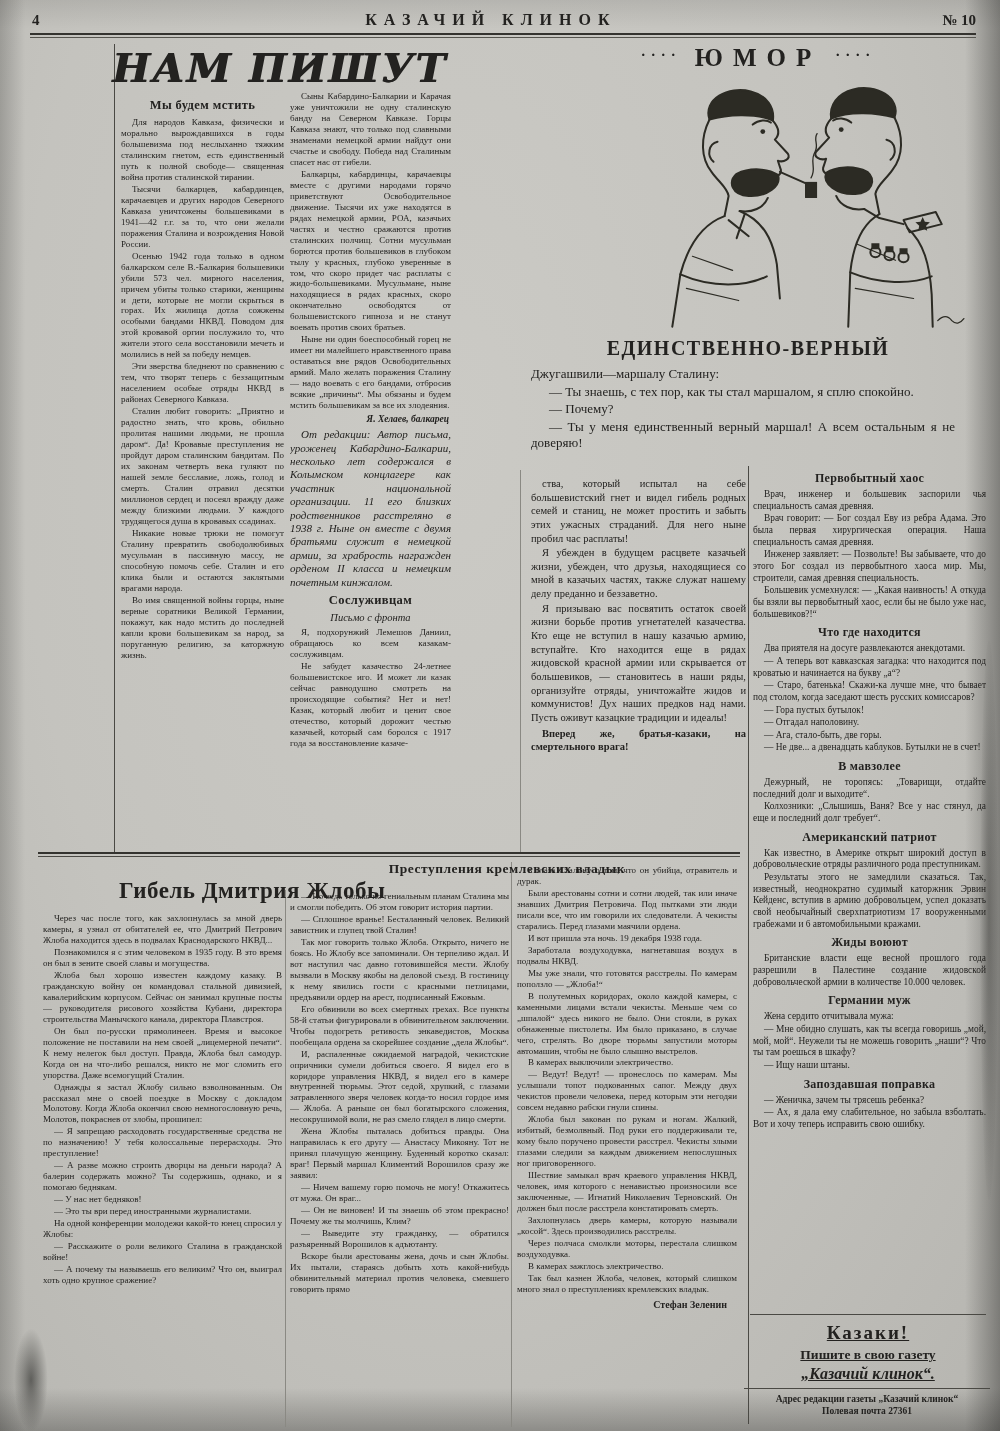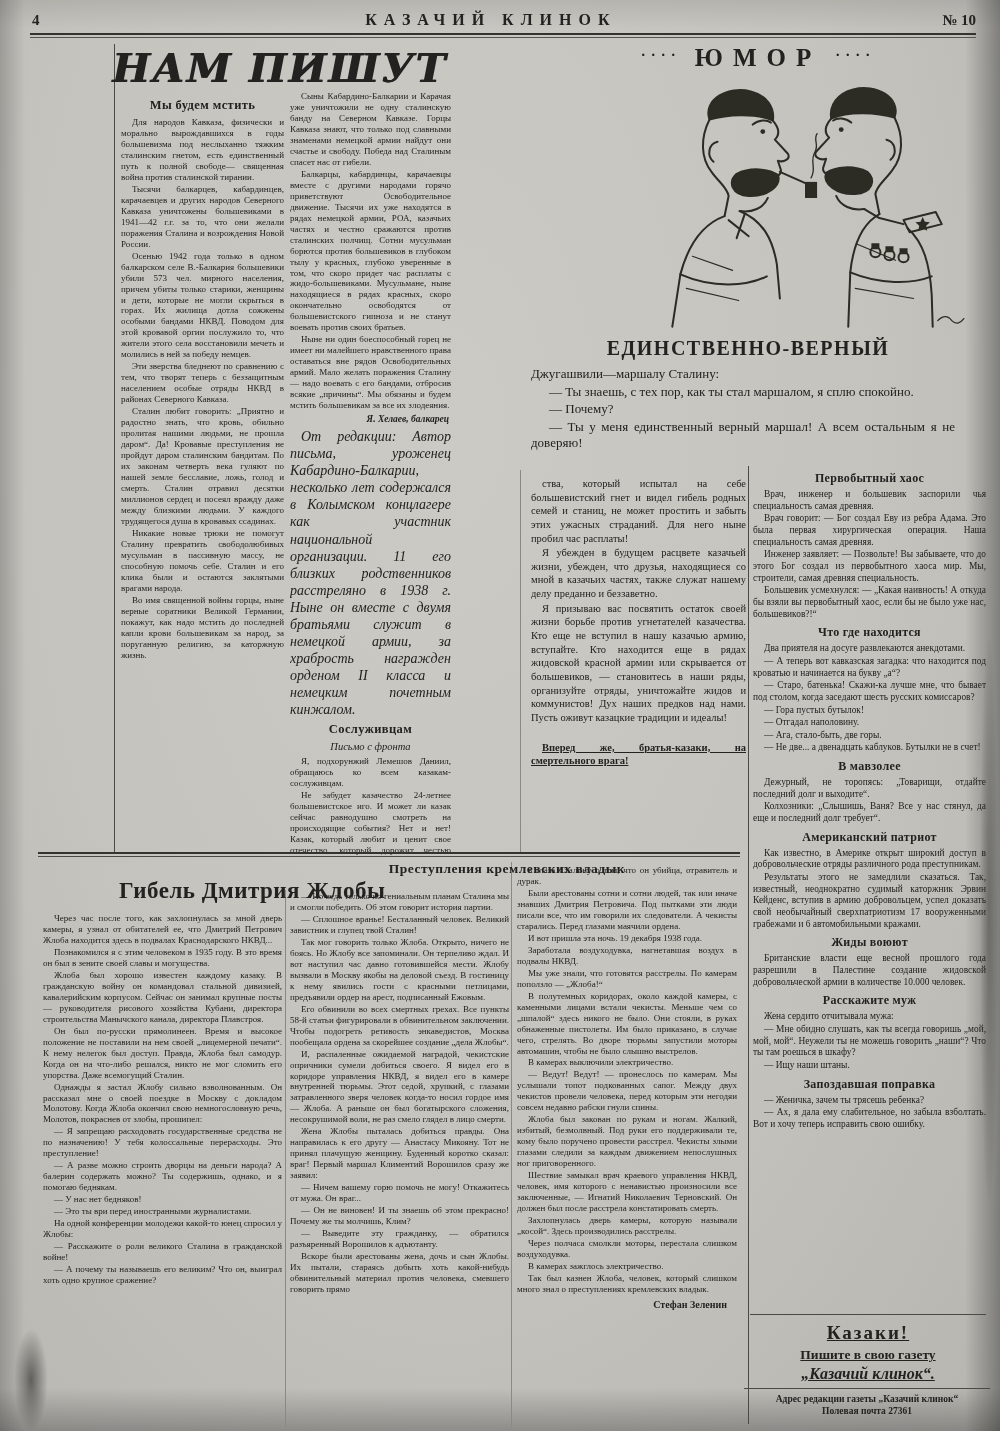--- a/index.html
+++ b/index.html
@@ -40,27 +40,27 @@
     text-shadow:1px 0 0 currentColor; white-space:nowrap; }
 
   
   .col { position:absolute; overflow:hidden; }
   .col p { font-size:9px; line-height:1.22; text-align:justify;
     text-indent:11px; margin-bottom:1px; }
   .col h3 { text-align:center; font-size:12.5px; margin:2px 0 4px;
     letter-spacing:.4px; }
   .sig { text-align:right; font-weight:bold; font-style:italic;
     font-size:9.5px; margin:3px 2px 4px 0; }
-  .editorial { font-size:14px; line-height:1.22; font-style:italic;
+  .editorial { font-size:11px; line-height:1.22; font-style:italic;
     text-align:justify; text-indent:11px; margin-bottom:4px; }
   .subtitle { text-align:center; font-style:italic; font-size:10.5px;
     margin-bottom:4px; }
   #col3 p { font-size:10.5px; line-height:1.3; }
   .final-call { font-weight:bold; font-size:10.5px; line-height:1.3;
-    text-indent:11px; margin-top:16px;text-decoration:underline; }
+    text-indent:11px; margin-top:2px; }
 
   
   .humor-head { position:absolute; left:530px; top:44px; width:456px;
     display:flex; align-items:center; justify-content:center; gap:14px;
     font-weight:bold; }
   .humor-head .dots { font-size:15px; letter-spacing:5px; position:relative; top:-3px; }
   .humor-head .word { font-size:25px; letter-spacing:10px; }
   .cartoon-wrap { position:absolute; left:616px; top:72px; width:372px; height:262px; }
   .edin-title { position:absolute; left:530px; top:337px; width:436px;
     text-align:center; font-weight:bold; font-size:20px; letter-spacing:1.5px;
@@ -239,21 +239,21 @@
       </div>
     <h4>Американский патриот</h4>
     <div>
         <p>Как известно, в Америке открыт широкий доступ в добровольческие отряды различного рода преступникам.</p>
         <p>Результаты этого не замедлили сказаться. Так, известный, неоднократно судимый каторжник Эрвин Кейденс, вступив в армию добровольцем, успел доказать свой необычайный сверхпатриотизм 17 вооруженными грабежами и 6 автомобильными кражами.</p>
       </div>
     <h4>Жиды воюют</h4>
     <div>
         <p>Британские власти еще весной прошлого года разрешили в Палестине создание жидовской добровольческой армии в количестве 10.000 человек.</p>
       </div>
-    <h4>Расскажите муж</h4>
+    <h4>Германии муж</h4>
     <div>
         <p>Жена сердито отчитывала мужа:</p>
         <p>— Мне обидно слушать, как ты всегда говоришь „мой, мой, мой“. Неужели ты не можешь говорить „наши“? Что ты там роешься в шкафу?</p>
         <p>— Ищу наши штаны.</p>
       </div>
     <h4>Запоздавшая поправка</h4>
     <div>
         <p>— Женичка, зачем ты трясешь ребенка?</p>
         <p>— Ах, я дала ему слабительное, но забыла взболтать. Вот и хочу теперь исправить свою ошибку.</p>
       </div>

